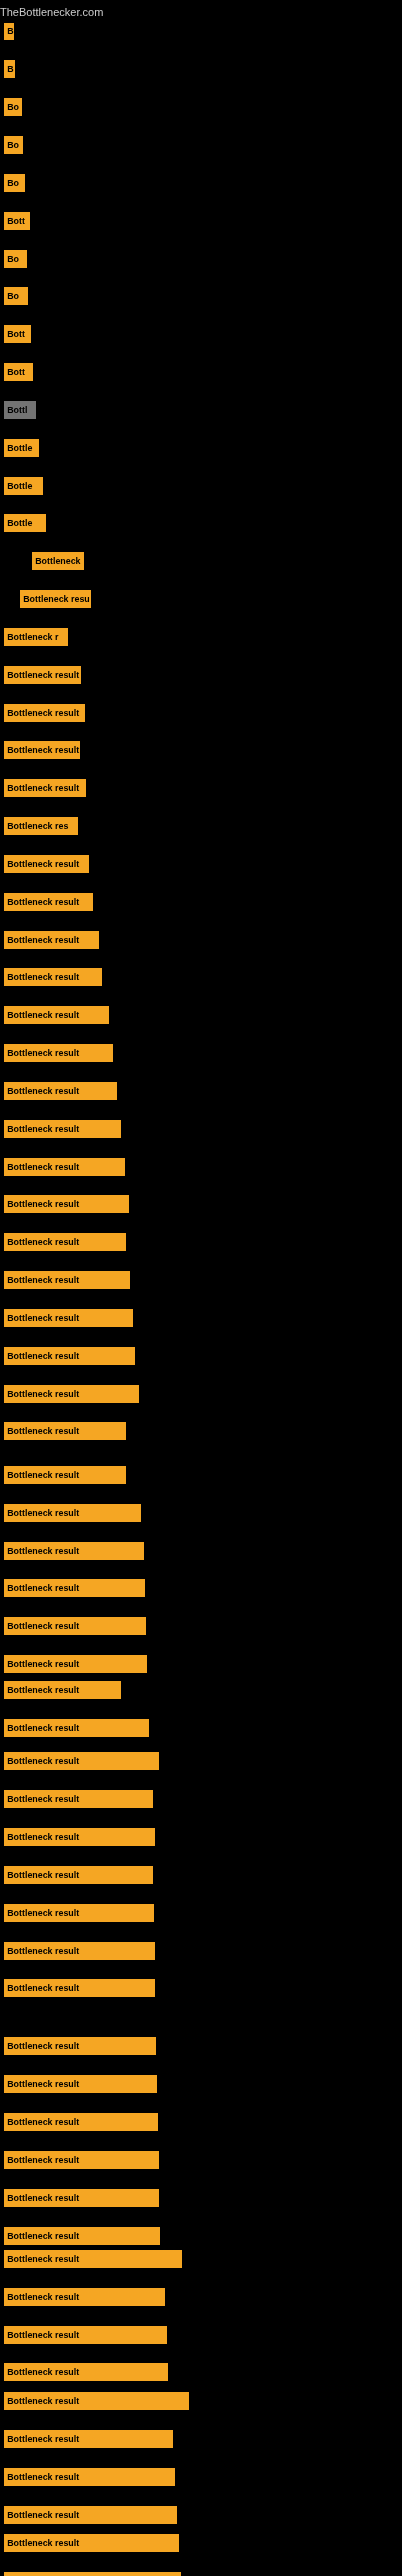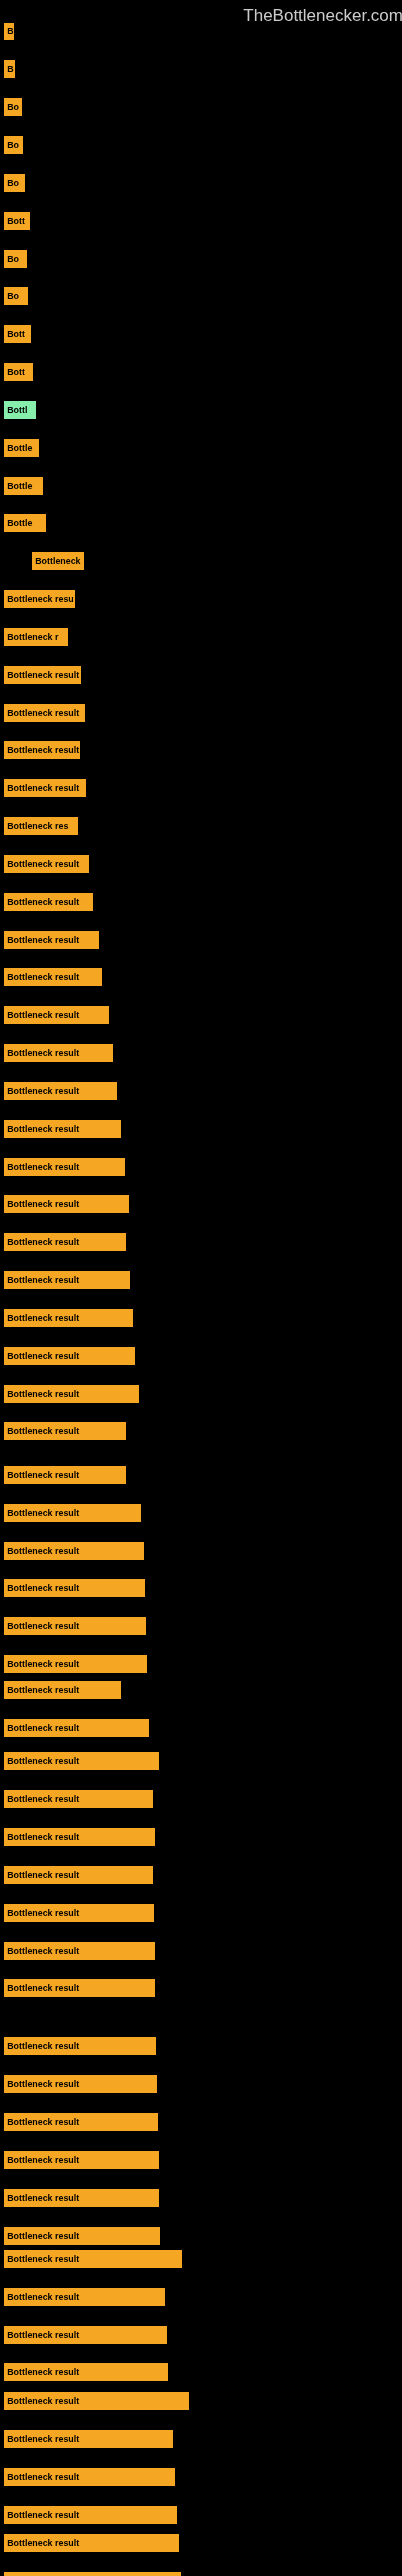--- a/index.html
+++ b/index.html
@@ -10,22 +10,22 @@
     body {
       width: 403px;
       min-height: 2576px;
       background-color: #000;
       font-family: Arial, sans-serif;
       position: relative;
       overflow-x: hidden;
     }
     .site-title {
       color: #ccc;
-      font-size: 17px;
-      text-align: right;
+      font-size: 11px;
+      text-align: left;
       padding: 6.4px 0 3.2px 0;
       position: absolute;
       top: 0;
       left: 0;
       right: 0;
     }
     .bar-row {
       position: absolute;
       left: 0;
       display: flex;
@@ -73,35 +73,35 @@
 <div class="bar-row" style="top: 287px; left: 4px;">
     <span class="bar-label" style="width: 24px; background-color: rgb(245, 166, 35);">Bo</span>
   </div>
 <div class="bar-row" style="top: 325px; left: 4px;">
     <span class="bar-label" style="width: 27px; background-color: rgb(245, 166, 35);">Bott</span>
   </div>
 <div class="bar-row" style="top: 363px; left: 4px;">
     <span class="bar-label" style="width: 29px; background-color: rgb(245, 166, 35);">Bott</span>
   </div>
 <div class="bar-row" style="top: 401px; left: 4px;">
-    <span class="bar-label" style="width: 32px; background-color: #86efac;">Bottl</span>
+    <span class="bar-label" style="width: 32px; background-color: #737373;">Bottl</span>
   </div>
 <div class="bar-row" style="top: 439px; left: 4px;">
     <span class="bar-label" style="width: 35px; background-color: rgb(245, 166, 35);">Bottle</span>
   </div>
 <div class="bar-row" style="top: 477px; left: 4px;">
     <span class="bar-label" style="width: 39px; background-color: rgb(245, 166, 35);">Bottle</span>
   </div>
 <div class="bar-row" style="top: 514px; left: 4px;">
     <span class="bar-label" style="width: 42px; background-color: rgb(245, 166, 35);">Bottle</span>
   </div>
 <div class="bar-row" style="top: 552px; left: 4px; padding-left: 28px;">
     <span class="bar-label" style="width: 52px; background-color: rgb(245, 166, 35);">Bottleneck</span>
   </div>
-<div class="bar-row" style="top: 590px; left: 4px;">
+<div class="bar-row" style="top: 590px; left: 20px;">
     <span class="bar-label" style="width: 71px; background-color: rgb(245, 166, 35);">Bottleneck resu</span>
   </div>
 <div class="bar-row" style="top: 628px; left: 4px;">
     <span class="bar-label" style="width: 64px; background-color: rgb(245, 166, 35);">Bottleneck r</span>
   </div>
 <div class="bar-row" style="top: 666px; left: 4px;">
     <span class="bar-label" style="width: 77px; background-color: rgb(245, 166, 35);">Bottleneck result</span>
   </div>
 <div class="bar-row" style="top: 704px; left: 4px;">
     <span class="bar-label" style="width: 81px; background-color: rgb(245, 166, 35);">Bottleneck result</span>

